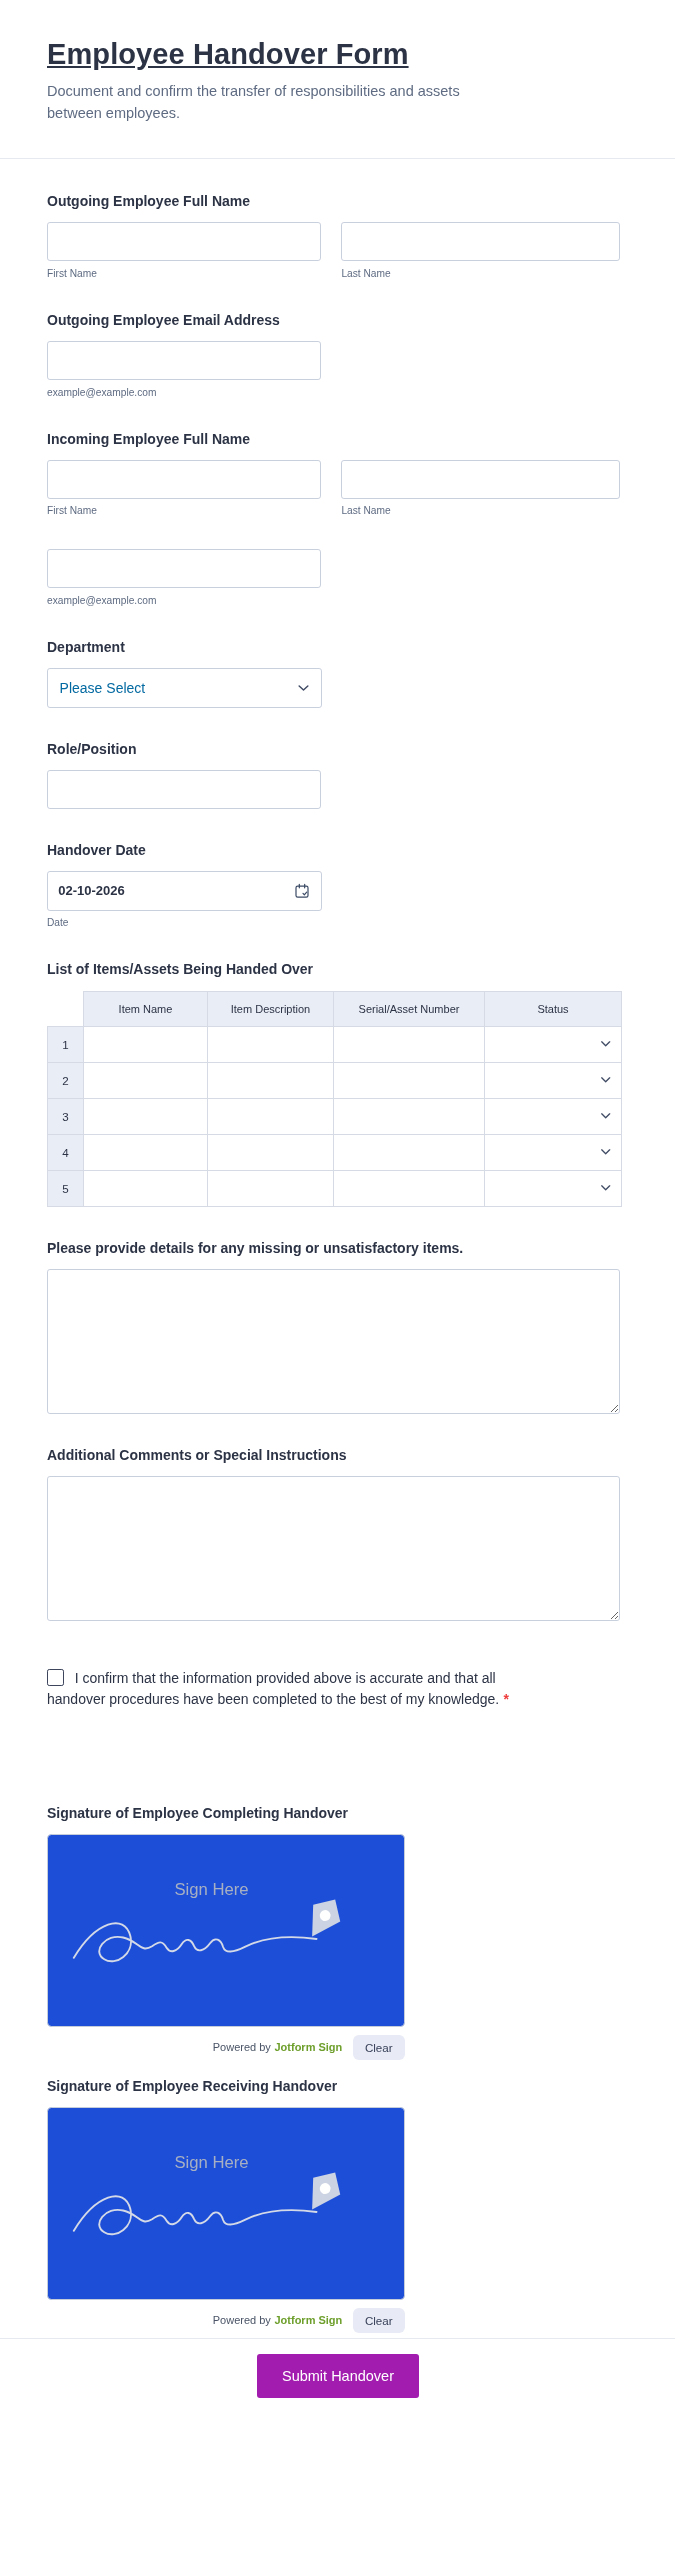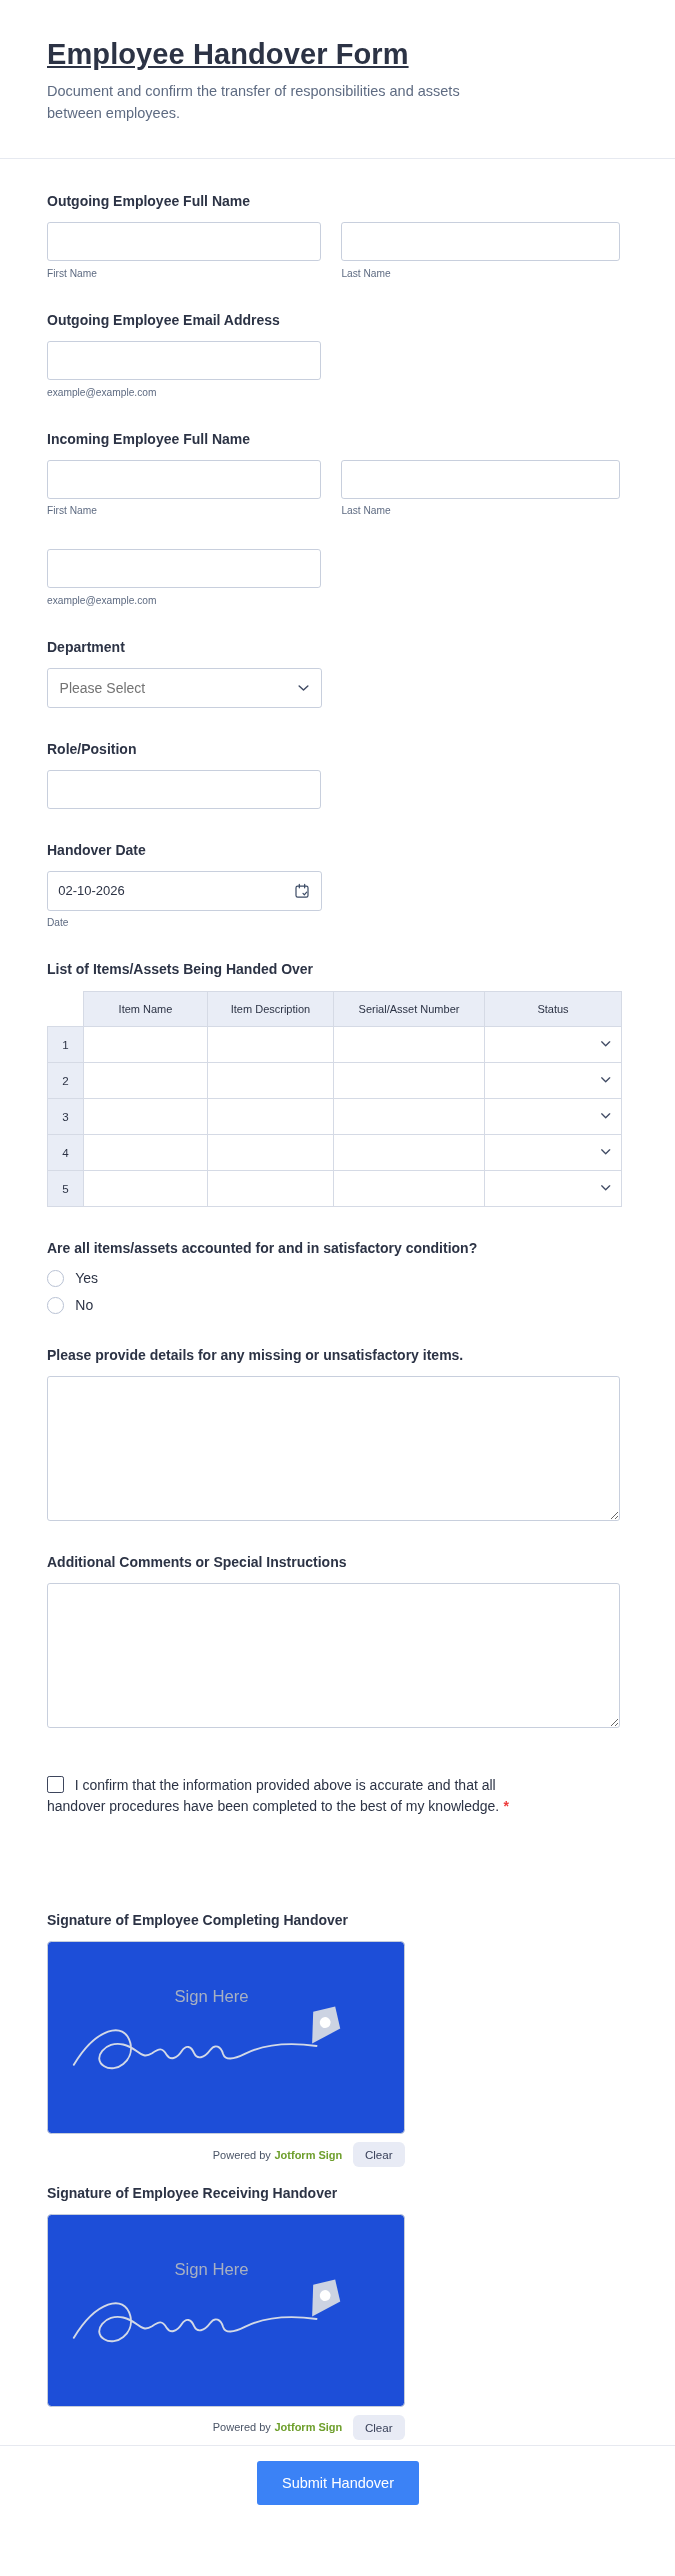--- a/index.html
+++ b/index.html
@@ -36,25 +36,25 @@
   .name-col.first { width:274px; }
   .name-col.last { flex:1; }
   .name-col .text-input { width:100%; }
 
   
   .select-box {
     width:275px; height:40px; border:0.7px solid #c8cfdd; border-radius:2.9px;
     display:flex; align-items:center; justify-content:space-between;
     padding:0 11.6px; cursor:pointer; background:#fff;
   }
-  .select-placeholder { font-size:14px; color:#737373; }
+  .select-placeholder { font-size:14px; color:#0369a1; }
 
   
   .date-wrap { position:relative; width:275px; }
-  .date-wrap .text-input { width:100%; height:40px; padding-right:35px; }
+  .date-wrap .text-input { width:100%; height:40px; padding-right:35px;font-weight:bold; }
   .date-icon-btn { position:absolute; right:8.7px; top:50%; transform:translateY(-50%);
     background:none; border:none; cursor:pointer; line-height:0; padding:2.9px; }
 
   
   .items-table { border-collapse:collapse; width:573px; table-layout:fixed; }
   .items-table th, .items-table td { border:0.7px solid #d5dae5; }
   .items-table th.corner { border:none; background:#fff; width:36px; }
   .items-table thead th { background:#e9edf6; height:35px; font-size:11px; font-weight:500; color:#2c3345; text-align:center; }
   .items-table tbody th.rownum { background:#e9edf6; font-size:11.6px; font-weight:400; color:#2c3345; text-align:center; }
   .items-table tbody tr { height:36px; }
@@ -85,21 +85,21 @@
   .sign-here-text { font-size:16.7px; color:#a7b0c2; margin-bottom:-19px; margin-left:-29px; }
   .sig-powered { width:358px; display:flex; align-items:center; justify-content:flex-end; margin-top:7.3px; height:26px; }
   .powered-text { font-size:11px; color:#4a5466;padding-left:44px; }
   .brand-text { font-size:11px; font-weight:700; color:#6e9f2c; margin-left:3.6px; }
   .clear-btn { margin-left:10.2px; background:#e8ebf5; border:none; border-radius:5.8px; padding:5.8px 12.4px;
     font-family:"Liberation Sans", sans-serif; font-size:11.6px; color:#39415a; cursor:pointer; }
 
   
   .divider.bottom { margin-top:4.4px; }
   .submit-row { padding:16px 0 30.5px 0; display:flex; justify-content:center; }
-  .submit-btn { background:#3b82f6; color:#ffffff; border:none; border-radius:2.9px;
+  .submit-btn { background:#a21caf; color:#ffffff; border:none; border-radius:2.9px;
     width:162px; height:44px; font-family:"Liberation Sans", sans-serif; font-size:14.5px; cursor:pointer; }
 </style>
 </head>
 <body>
 
 <div class="page">
 
   <div class="pad">
     <h1 class="form-title">Employee Handover Form</h1>
     <p class="form-subtitle">Document and confirm the transfer of responsibilities and assets between employees.</p>
@@ -247,33 +247,20 @@
             <td class="status-cell">
               <svg width="9.4" height="5.8" viewBox="0 0 13 8">
                   <polyline points="1,1 6.5,6.5 12,1" fill="none" stroke="#3f4a63" stroke-width="1.8" stroke-linecap="round" stroke-linejoin="round"></polyline>
                 </svg>
             </td>
           </tr>
         </tbody>
       </table>
     </div>
 
-    <div class="field">
-      <label class="q-label">Are all items/assets accounted for and in satisfactory condition?</label>
-      <div class="radio-group">
-        <div class="radio-option">
-          <span class="radio-circle"></span>
-          <span class="radio-label">Yes</span>
-        </div>
-        <div class="radio-option">
-          <span class="radio-circle"></span>
-          <span class="radio-label">No</span>
-        </div>
-      </div>
-    </div>
 
     <div class="field">
       <label class="q-label">Please provide details for any missing or unsatisfactory items.</label>
       <textarea class="area-input" style=""></textarea>
     </div>
 
     <div class="field" style="margin-bottom:0;">
       <label class="q-label">Additional Comments or Special Instructions</label>
       <textarea class="area-input" style=""></textarea>
     </div>

